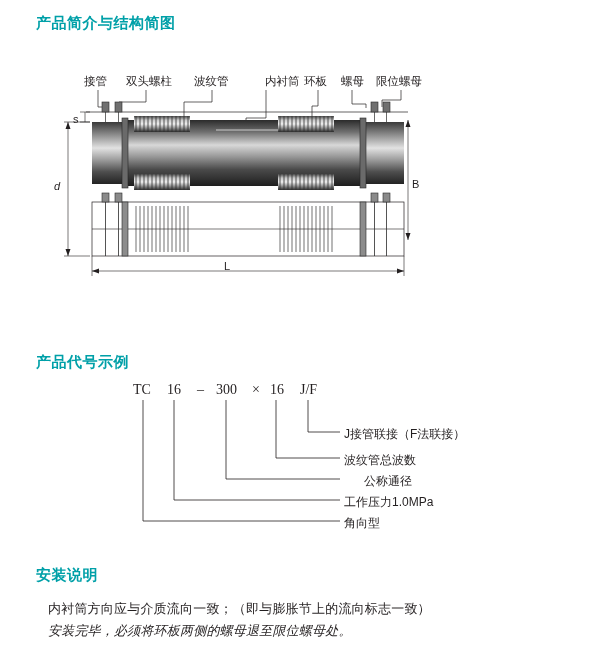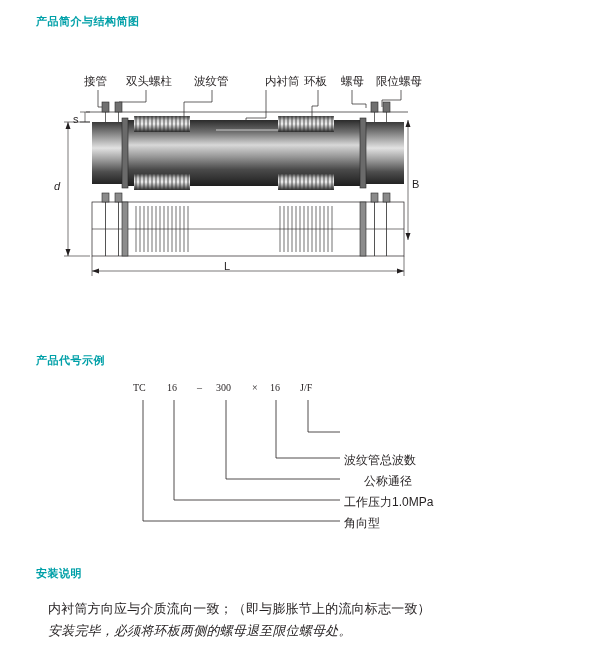--- a/index.html
+++ b/index.html
@@ -10,21 +10,21 @@
     width: 600px;
     height: 652px;
     background: #ffffff;
     font-family: "Liberation Sans", sans-serif;
     color: #231f20;
     position: relative;
     overflow: hidden;
   }
   .section-title {
     position: absolute;
-    font-size: 11px;
+    font-size: 15px;
     font-weight: bold;
     color: #00a0a8;
     letter-spacing: 0.5px;
     white-space: nowrap;
   }
   #title-intro { left: 36px; top: 14px; }
   #title-code  { left: 36px; top: 353px; }
   #title-install { left: 36px; top: 566px; }
 
   
@@ -52,21 +52,21 @@
   .code-wrap {
     position: absolute;
     left: 0;
     top: 378px;
     width: 600px;
     height: 170px;
   }
   .code-token {
     position: absolute;
     font-family: "Liberation Serif", serif;
-    font-size: 10px;
+    font-size: 14px;
     color: #231f20;
     white-space: nowrap;
   }
   .code-desc {
     position: absolute;
     font-family: "Liberation Sans", sans-serif;
     font-size: 12px;
     color: #231f20;
     white-space: nowrap;
   }
@@ -337,20 +337,21 @@
 <div class="code-wrap">
 
   <div class="code-token" style="left:133px; top:4px;">TC</div>
   <div class="code-token" style="left:167px; top:4px;">16</div>
   <div class="code-token" style="left:197px; top:4px;">–</div>
   <div class="code-token" style="left:216px; top:4px;">300</div>
   <div class="code-token" style="left:252px; top:4px;">×</div>
   <div class="code-token" style="left:270px; top:4px;">16</div>
   <div class="code-token" style="left:300px; top:4px;">J/F</div>
 
+  <div class="code-desc" style="left:344px; top:48px;">J接管联接（F法联接）</div>
   <div class="code-desc" style="left:344px; top:74px;">波纹管总波数</div>
   <div class="code-desc" style="left:344px; top:95px;margin-left:20px;">公称通径</div>
   <div class="code-desc" style="left:344px; top:116px;">工作压力1.0MPa</div>
   <div class="code-desc" style="left:344px; top:137px;">角向型</div>
 
   <svg width="600" height="170" viewBox="0 0 600 170">
     <g stroke="#231f20" stroke-width="0.8" fill="none">
 
       <path d="M308,22 L308,54 L340,54"></path>
 

